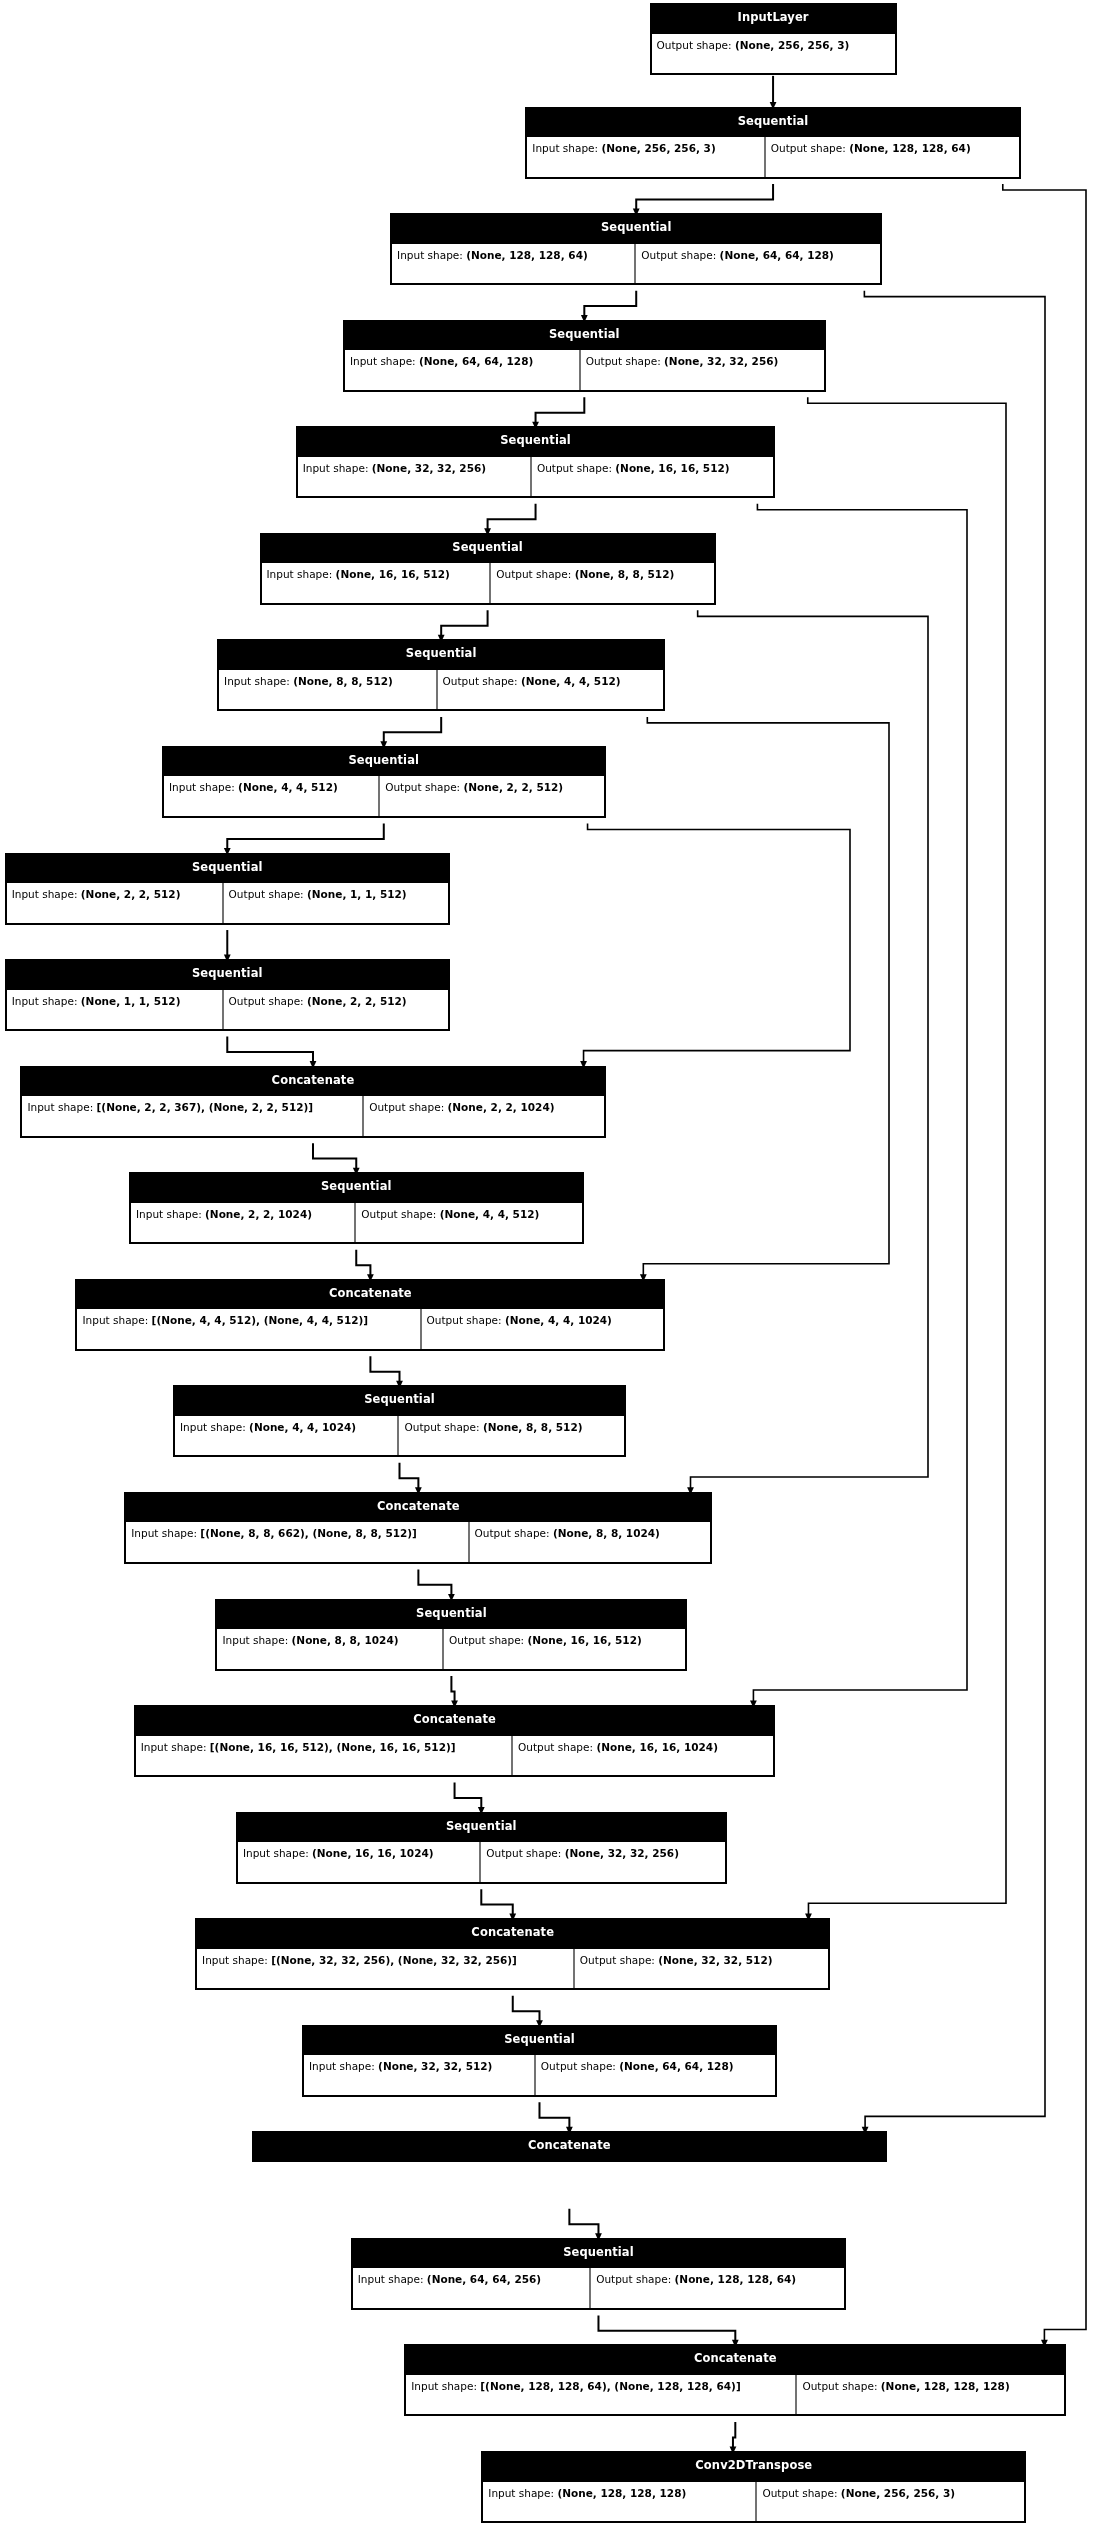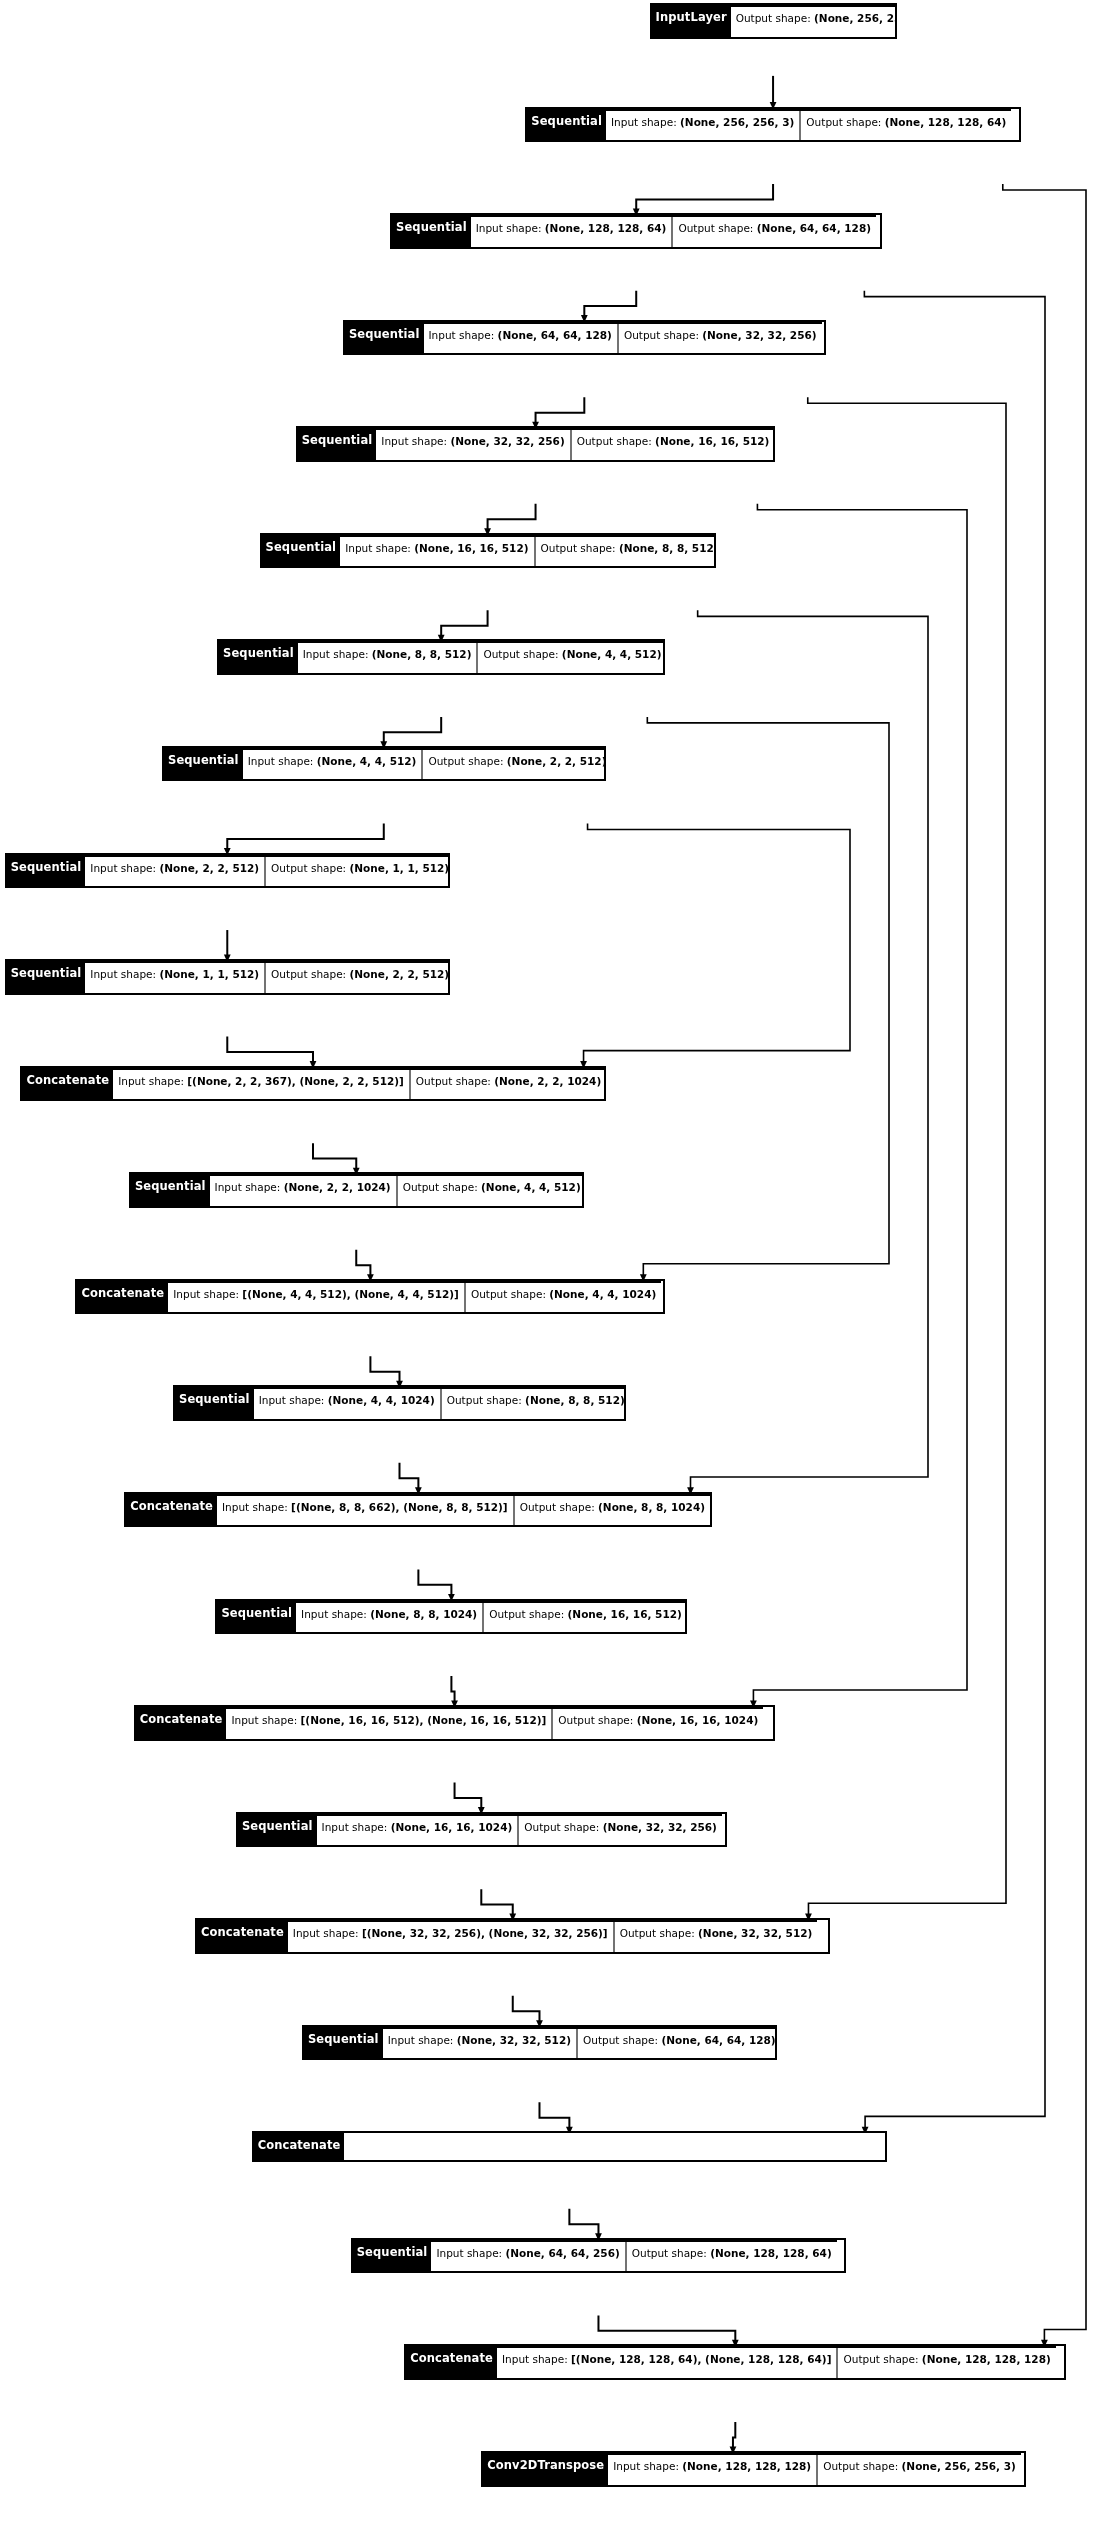--- a/index.html
+++ b/index.html
@@ -32,21 +32,21 @@
     stroke: #000000;
     fill: none;
   }
   
   .node {
     position: absolute;
     box-sizing: border-box;
     border: 2px solid #000000;
     background: #ffffff;
     display: flex;
-    flex-direction: row;
+    flex-direction: column;
     overflow: hidden;
   }
   .node-title {
     background: #000000;
     color: #ffffff;
     font-weight: bold;
     text-align: center;
     line-height: 1;
     padding: 7px 4px 8px 4px;
     font-size: 11.5px;
@@ -54,25 +54,25 @@
     white-space: nowrap;
   }
   .node-shapes {
     display: flex;
     flex-direction: row;
     background: #ffffff;
     border-top: 2px solid #000000;
   }
   .shape-cell {
     flex: 1 1 auto;
-    text-align: right;
+    text-align: left;
     white-space: nowrap;
     font-size: 10.5px;
     line-height: 1;
-    padding: 6px 5px 13px 5px;
+    padding: 6px 5px 23px 5px;
     color: #000000;
     background: #ffffff;
   }
   .shape-cell + .shape-cell {
     border-left: 2px solid #737373;
   }
   .shape-cell .lbl { font-weight: normal; }
   .shape-cell .val { font-weight: bold; }
   
   .node.single .node-shapes .shape-cell { flex: 1 1 100%; }

